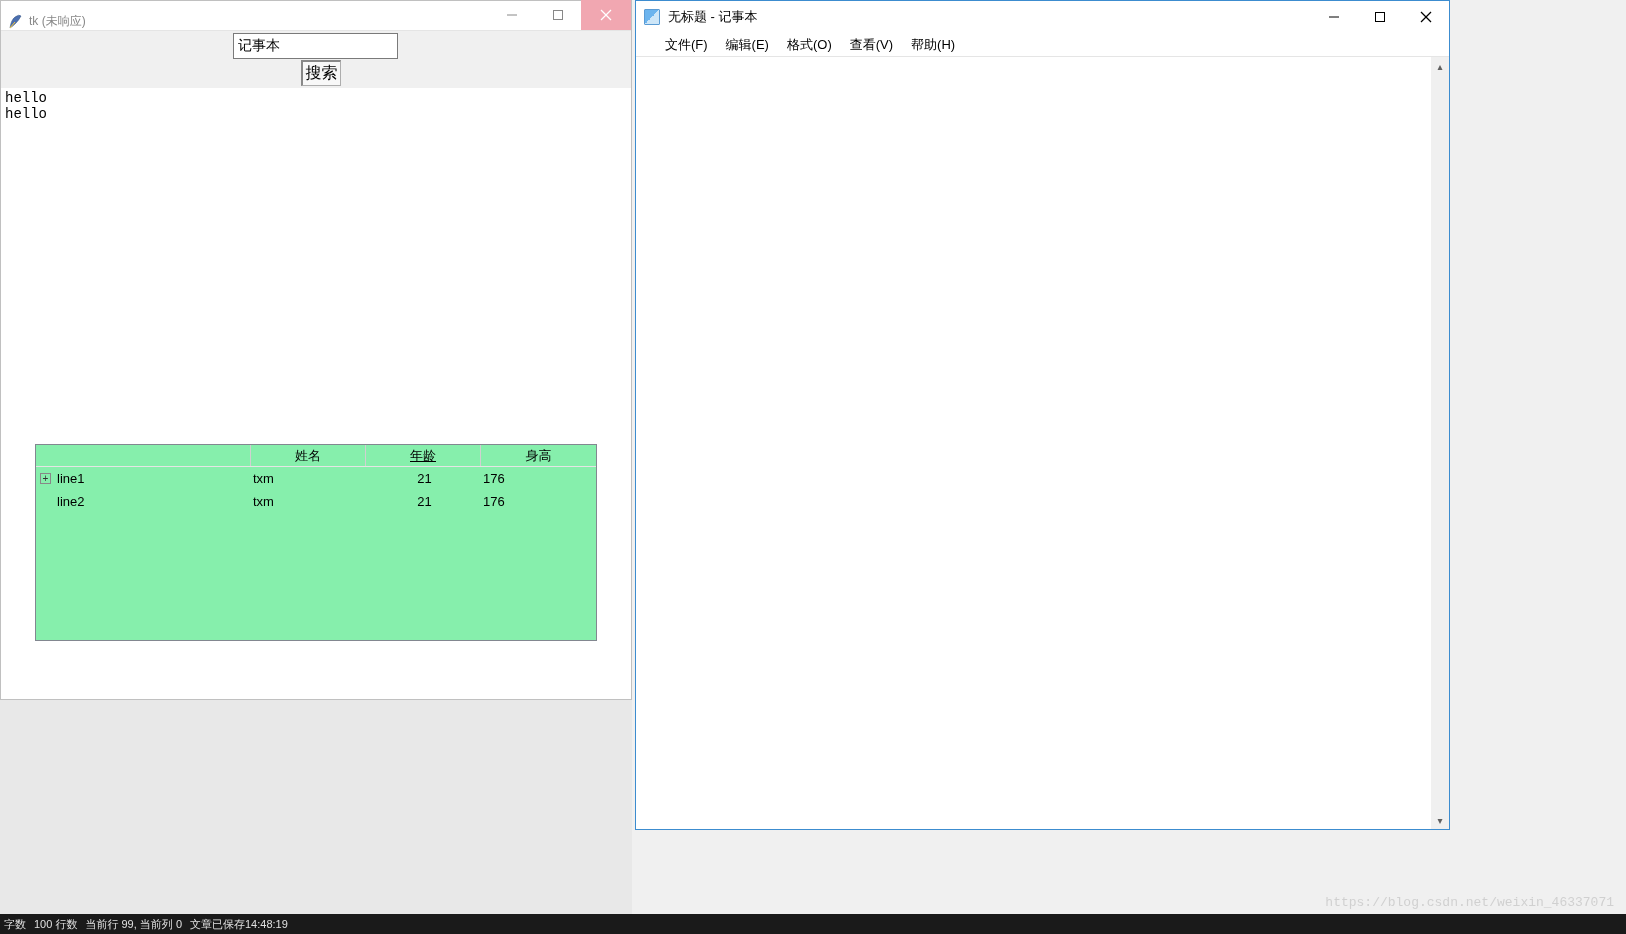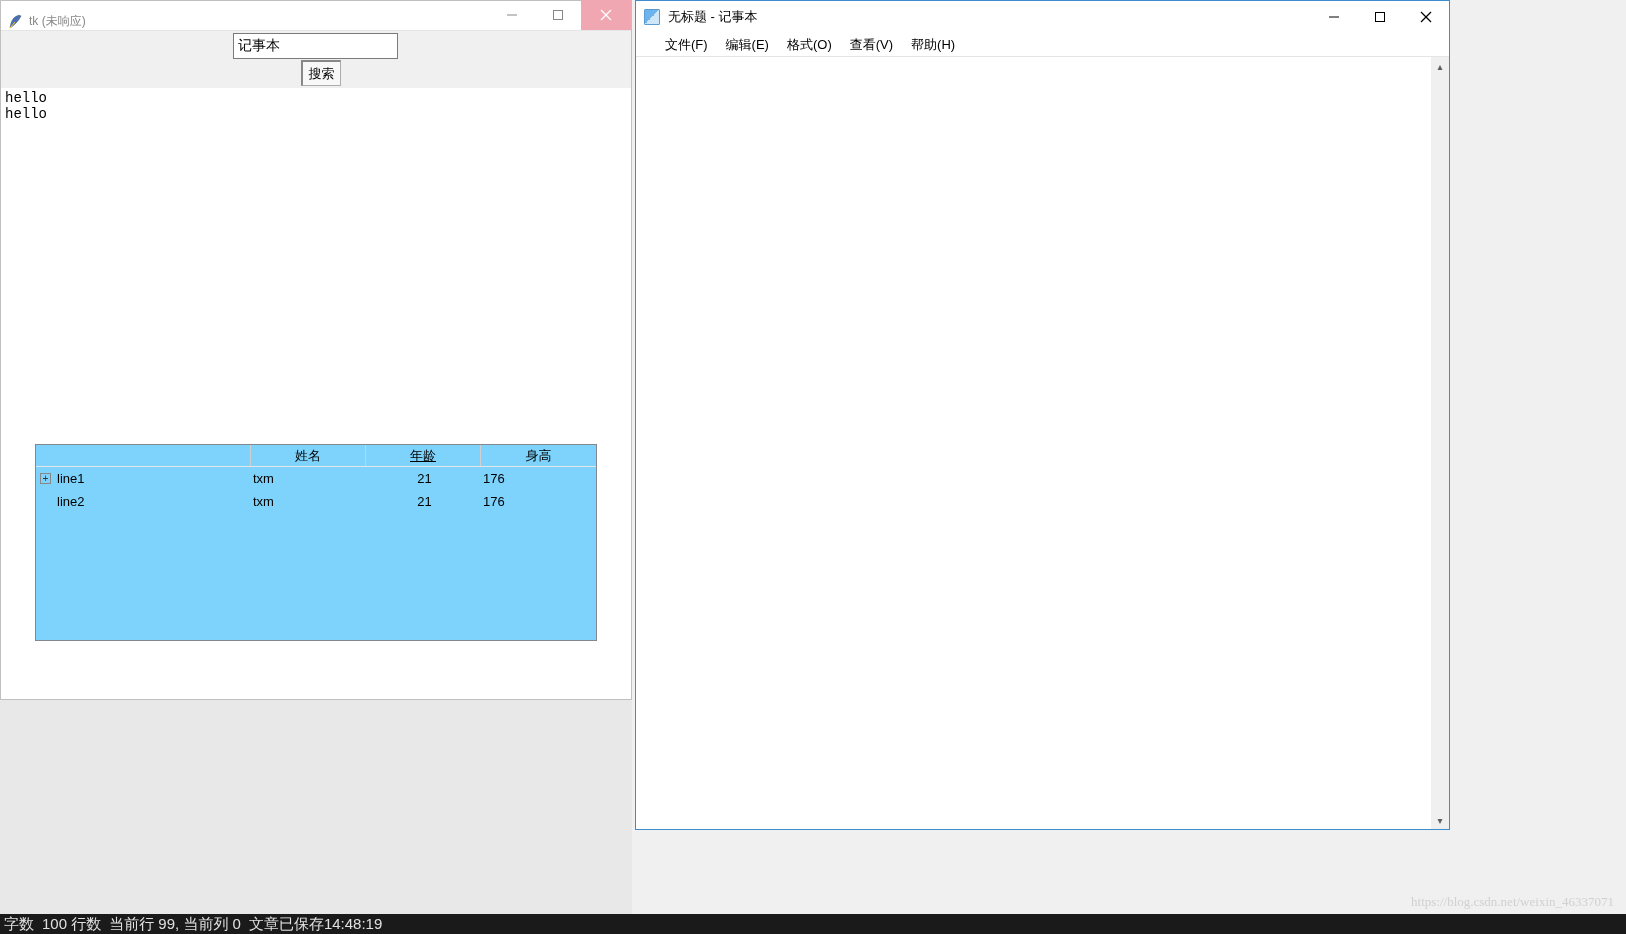--- a/index.html
+++ b/index.html
@@ -76,42 +76,42 @@
     .tk-search-btn {
       margin-left: 300px;
       margin-top: 1px;
       width: 40px;
       height: 26px;
       border: 1px solid #adadad;
       border-left: 2px solid #888;
       border-top: 2px solid #888;
       background: #f8f8f8;
       font-family: inherit;
-      font-size: 13px;
+      font-size: 16px;
       cursor: pointer;
     }
     
     .tk-textarea {
       width: 100%;
       height: 353px;
       background: #fff;
       padding: 2px 4px;
       font-family: "Courier New", monospace;
       font-size: 14px;
       line-height: 16px;
       border: none;
       white-space: pre;
       overflow: auto;
     }
     
     .tk-treeview {
       margin: 3px 34px 3px 34px;
       border: 1px solid #828790;
       height: 197px;
-      background: #7dd3fc;
+      background: #86efac;
       overflow: auto;
     }
     .tk-tree-header {
       display: flex;
       height: 22px;
       border-bottom: 1px solid #e5e5e5;
       font-size: 13px;
     }
     .tk-tree-hcell {
       border-right: 1px solid #d0d0d0;
@@ -236,21 +236,21 @@
     
     
     .status-bar {
       position: absolute;
       left: 0;
       bottom: 0;
       width: 100%;
       height: 20px;
       background: #1a1a1a;
       color: #e0e0e0;
-      font-size: 15px;
+      font-size: 11px;
       display: flex;
       align-items: center;
       padding: 0 4px;
     }
     .status-seg { margin-right: 8px; }
     
     
     .desktop-bg {
       position: absolute;
       left: 0;
@@ -259,21 +259,21 @@
       height: 214px;
       background: #e8e8e8;
     }
     
     .watermark {
       position: absolute;
       right: 12px;
       bottom: 24px;
       font-size: 13px;
       color: rgba(150,150,150,0.35);
-      font-family: Liberation Serif, serif;
+      font-family: Liberation Mono, monospace;
     }
   </style>
 </head>
 <body>
 
 <div class="tk-window">
   <div class="tk-titlebar">
     <span class="tk-icon">
       <svg viewBox="0 0 16 16">
           <path d="M3 14 Q4 6 8 3 Q12 0 14 2 Q12 6 9 9 Q6 12 3 14 Z" fill="#4b6fb0" stroke="#2a4a7a" stroke-width="0.5"></path>

